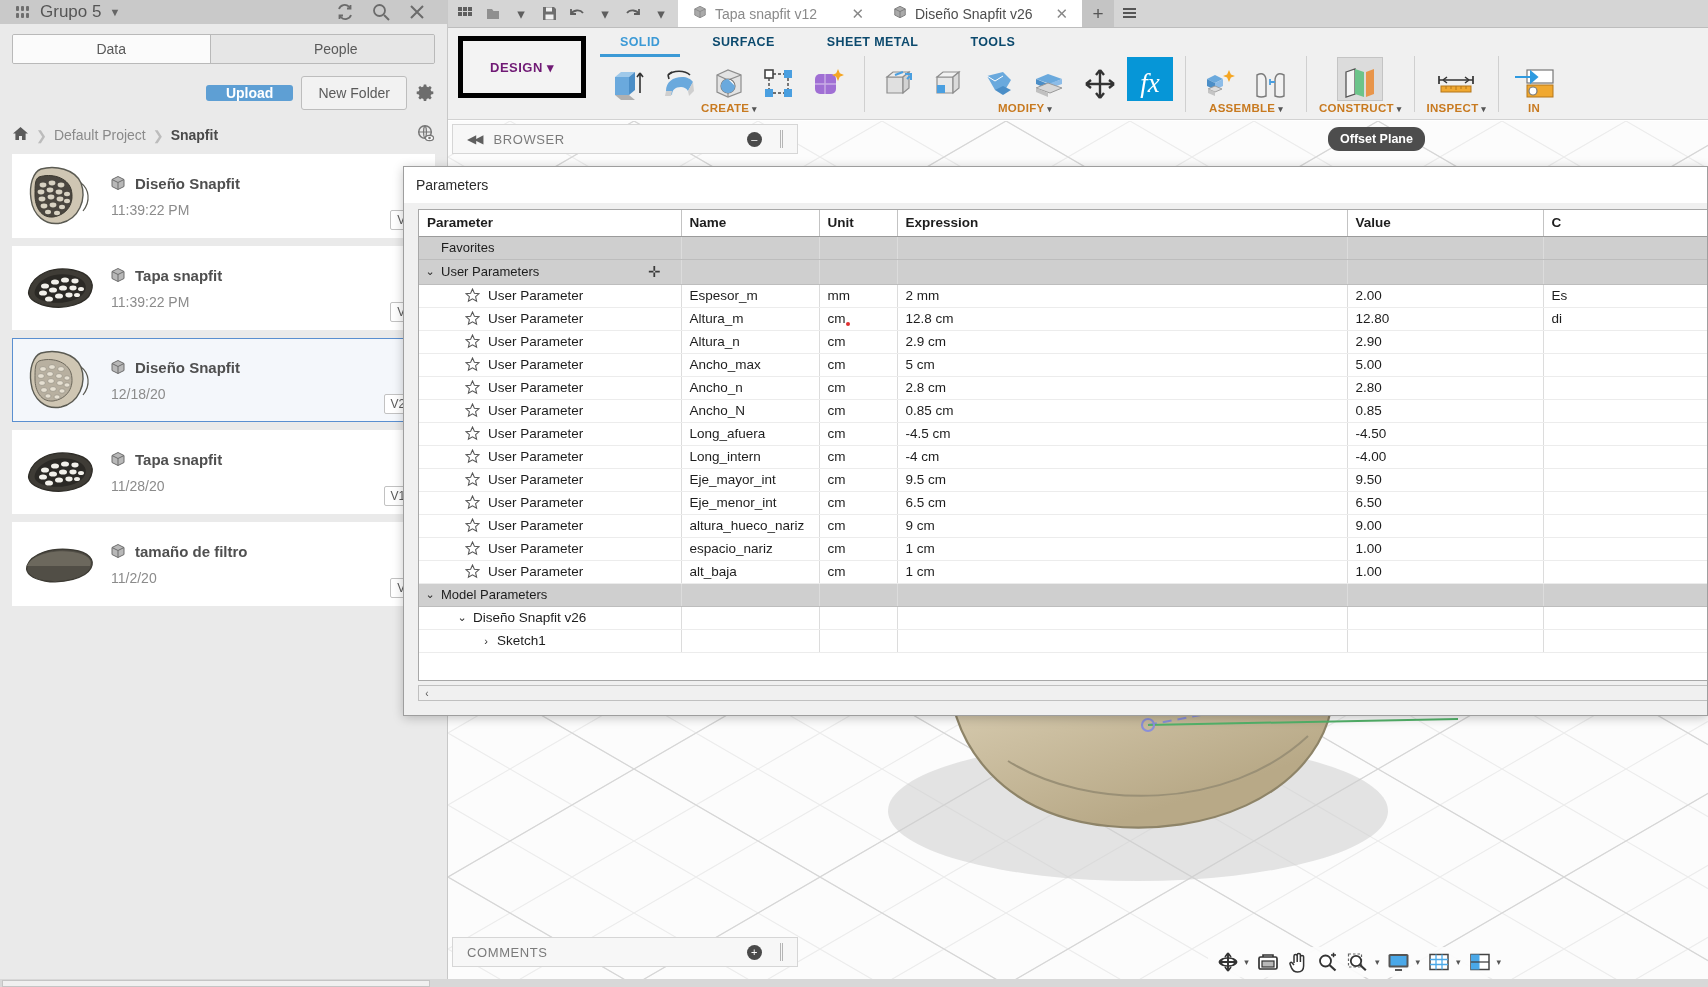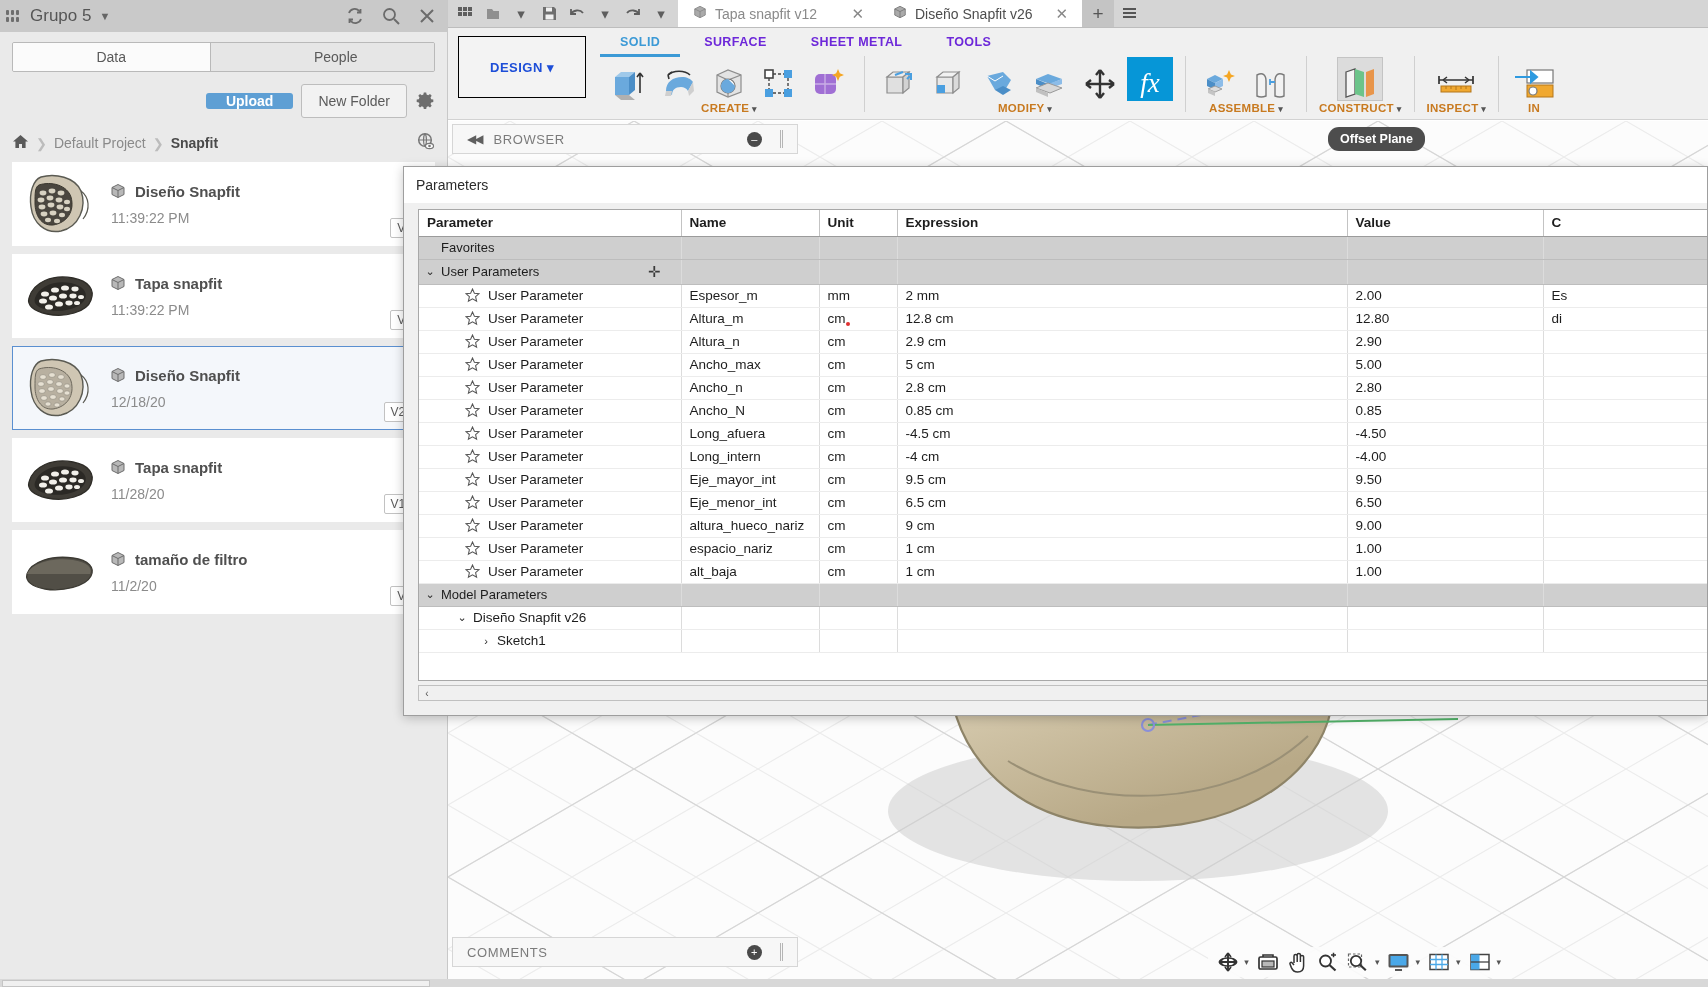--- a/index.html
+++ b/index.html
@@ -9,22 +9,22 @@
     overflow: hidden; background: #fff;
   }
   #root { position: relative; width: 1708px; height: 987px; }
 
   
   #data-panel {
     position: absolute; left: 0; top: 0; width: 448px; height: 987px;
     background: #eaeaea; border-right: 1px solid #c8c8c8;
   }
   .dp-topbar {
-    height: 32px; background: #c9c9c9; display: flex; align-items: center;
-    padding: 0 6px; gap: 8px;
+    height: 24px; background: #c9c9c9; display: flex; align-items: center;
+    padding: 0 16px; gap: 8px;
   }
   .grid-dots { display:inline-block; width:16px; height:12px; position:relative; }
   .grid-dots i {
     position:absolute; width:3px; height:5px; background:#6e6e6e; border-radius:1px;
   }
   .grid-dots i:nth-child(1){left:0;top:0}
   .grid-dots i:nth-child(2){left:5px;top:0}
   .grid-dots i:nth-child(3){left:10px;top:0}
   .grid-dots i:nth-child(4){left:0;top:7px}
   .grid-dots i:nth-child(5){left:5px;top:7px}
@@ -93,25 +93,25 @@
   .doc-tab.inactive { background:#ffffff; }
   .doc-tab.active { background:#fff; color:#4d4d4d; }
   .tab-x { margin-left:auto; padding-left:16px; color:#888; font-size:15px; }
   .tab-plus { width:32px; display:flex;align-items:center;justify-content:center;
               color:#555; font-size:19px; background:#c4c4c4; cursor:pointer; }
   .tab-menu { width:30px; display:flex;align-items:center;justify-content:center;
               color:#555; font-size:14px; background:#d5d5d5; cursor:pointer;}
 
   .f-ribbon { height:92px; background:#f0f0f0; border-bottom:1px solid #d2d2d2;
               display:flex; align-items:flex-start; position:relative; }
-  .design-box { width:128px; height:62px; margin:8px 12px 0 10px; border:1px solid #000000;
+  .design-box { width:128px; height:62px; margin:8px 12px 0 10px; border:5px solid #000000;
                 background:#f3f3f3; display:flex; align-items:center; justify-content:center;
-                font-size:13px; font-weight:bold; color:#1d4ed8; letter-spacing:.5px; cursor:pointer; }
-  .ws-tabs { position:absolute; left:152px; top:4px; display:flex; gap:4px; }
-  .ws-tab { font-size:12.5px; font-weight:bold; color:#6d28d9; padding:3px 20px 5px 20px;
+                font-size:13px; font-weight:bold; color:#701a75; letter-spacing:.5px; cursor:pointer; }
+  .ws-tabs { position:absolute; left:152px; top:4px; display:flex; gap:12px; }
+  .ws-tab { font-size:12.5px; font-weight:bold; color:#0c4a6e; padding:3px 20px 5px 20px;
             cursor:pointer; letter-spacing:.4px; }
   .ws-tab.active { color:#3c9ad6; border-bottom:3px solid #3c9ad6; }
   .ribbon-groups { position:absolute; left:152px; top:28px; display:flex; align-items:flex-start; height:62px; }
   .rgroup { display:flex; flex-direction:column; align-items:center; padding:0 6px; height:62px;
             position:relative; }
   .rgroup-icons { display:flex; align-items:center; gap:4px; height:46px; }
   .rgroup-label { font-size:11.5px; font-weight:bold; color:#c87a20; letter-spacing:.3px; }
   .rgroup-label .cv { color:#555; font-size:9px; }
   .rg-sep { width:1px; background:#d0d0d0; height:56px; margin:0 6px; align-self:flex-start; }
   .ric { width:46px; height:44px; display:flex; align-items:flex-end; justify-content:center; cursor:pointer; }

